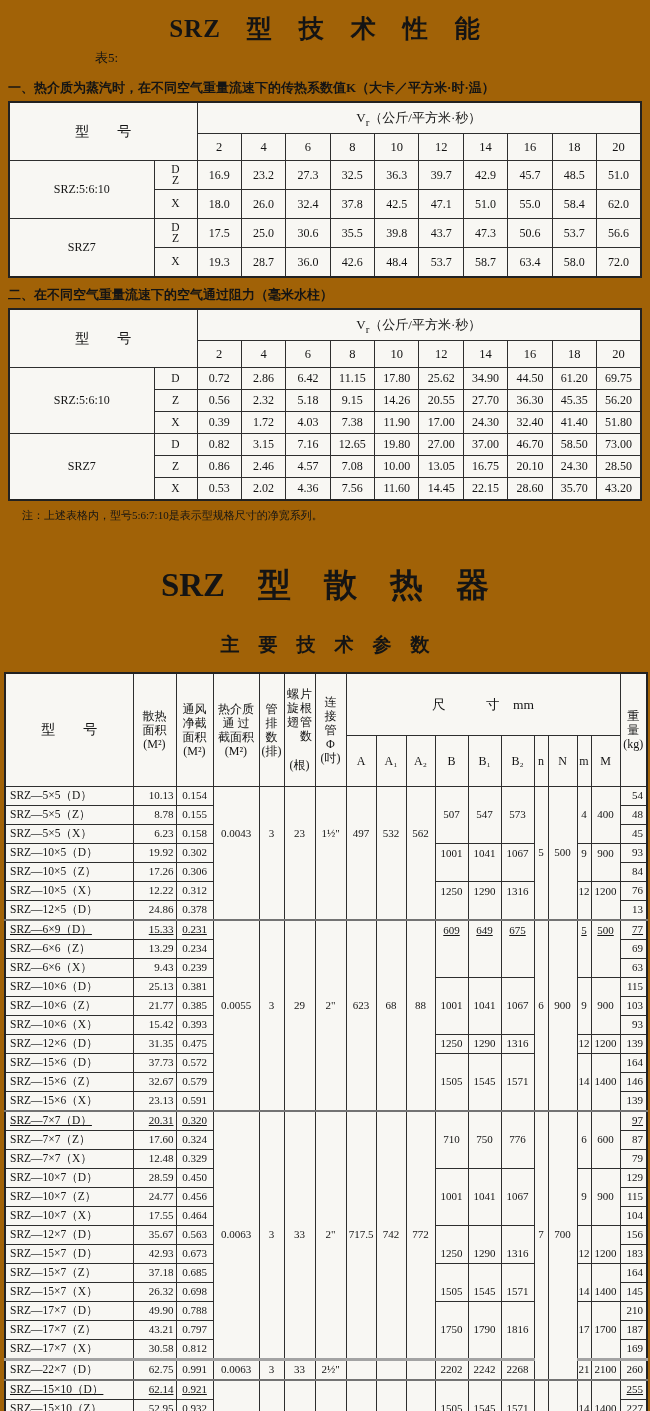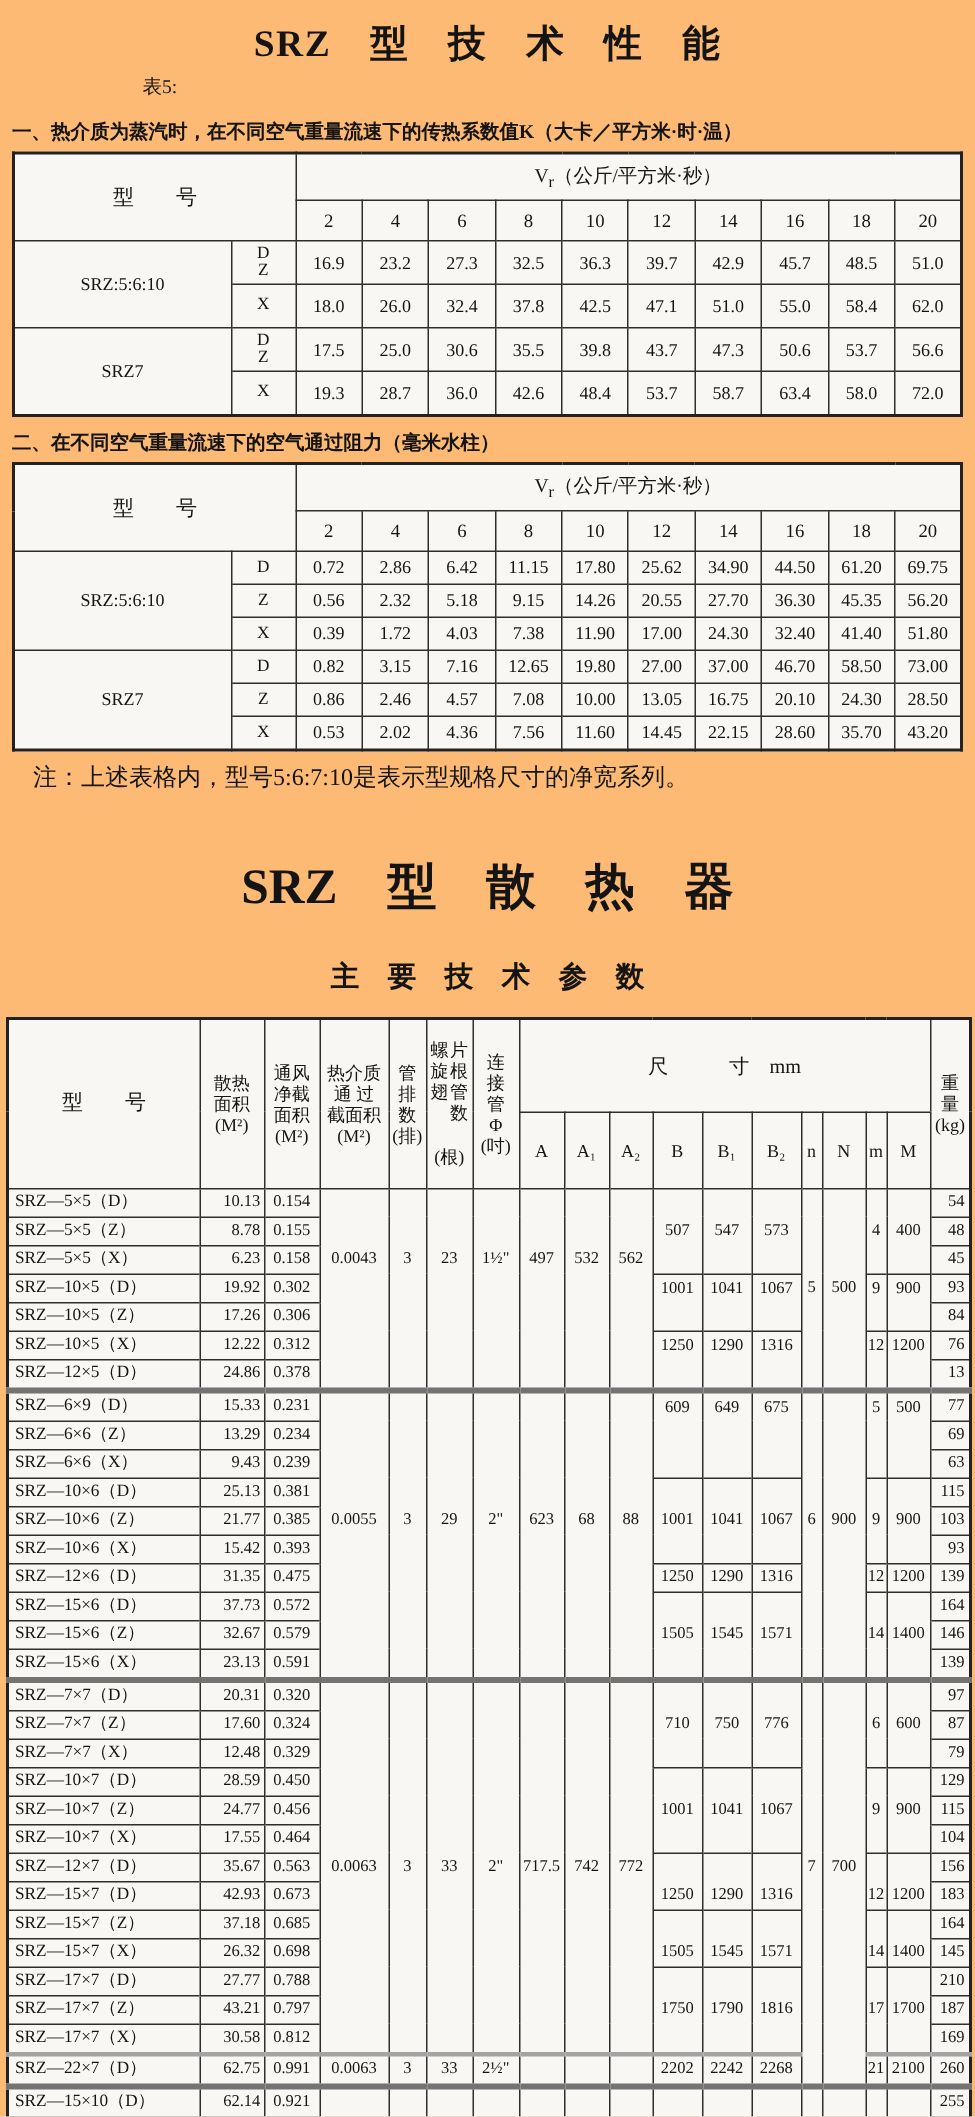--- a/index.html
+++ b/index.html
@@ -1,23 +1,23 @@
 <!DOCTYPE html>
 <html><head>
 <meta charset="utf-8">
 <style>
   html,body{margin:0;padding:0;background:#d8d6d1;}
   body{font-family:"Liberation Serif","DejaVu Serif",serif;color:#141414;}
-  .page{width:650px;height:1411px;margin:0 auto;background:#fdba74;box-sizing:border-box;overflow:hidden;}
+  .page{width:650px;height:1411px;margin:0 auto;background:#a16207;box-sizing:border-box;overflow:hidden;}
 
   .t1{font-size:25px;font-weight:bold;text-align:center;margin:12px 0 4px;letter-spacing:1px;}
   .tbl-label{font-size:13px;margin:4px 0 12px 95px;}
   .sec-heading{font-size:13px;font-weight:bold;margin:3px 8px 4px;}
   .sec-heading.second{margin-top:8px;}
-  .note{font-size:16px;margin:7px 8px 0 22px;}
+  .note{font-size:11px;margin:7px 8px 0 22px;}
   .t2{font-size:33px;font-weight:bold;text-align:center;margin:40px 0 0;}
   .t3{font-size:19px;font-weight:bold;text-align:center;margin:24px 0 14px;}
 
   
   .vt{border-collapse:collapse;table-layout:fixed;width:634px;margin:0 8px;background:#f8f7f3;border:2px solid #222;}
   .vt td{border:1px solid #2e2e2e;text-align:center;font-size:12px;padding:0;}
   .vt .mh{font-size:14px;}
   .vt .vrh{height:30px;font-size:13px;}
   .vt .sp{height:26px;font-size:12.5px;}
   .kt tbody td{height:28px;}
@@ -31,21 +31,21 @@
   .spec thead td{border-bottom:1px solid #2e2e2e;vertical-align:middle;font-size:12px;line-height:1.18;height:auto;white-space:pre-line;}
   .spec thead .hm{font-size:14px;}
   .spec thead .hdims{height:44px;font-size:13.5px;margin-top:40px;}
   .spec thead .dh{height:36px;font-size:12px;}
   .twocol{display:flex;justify-content:center;gap:1px;}
   .twocol span{white-space:pre-line;line-height:1.15;}
   .spec tbody td.c0{text-align:left;padding-left:4px;font-size:11.5px;}
   .spec tbody td.c1{text-align:right;padding-right:2px;}
   .spec tbody td.c17{text-align:right;padding-right:3px;}
   .spec tbody td.c0,.spec tbody td.c1,.spec tbody td.c2,.spec tbody td.c17{border-top:1px solid #2e2e2e;}
-  .spec tr.l-g td{border-top:4px solid #737373;}
+  .spec tr.l-g td{border-top:2px solid #737373;text-decoration:underline;}
   .spec tr.l-s td{border-top:3px solid #a3a3a3;}
   .spec tr.l-s td.c13,.spec tr.l-s td.c14{border-top:0;}
   .spec tr.l-b td.c10,.spec tr.l-b td.c11,.spec tr.l-b td.c12,
   .spec tr.l-b td.c15,.spec tr.l-b td.c16{border-top:1px solid #2e2e2e;}
 </style>
 </head>
 <body>
 
 <div class="page">
 
@@ -857,21 +857,21 @@
           <td class="c11">1545</td>
           <td class="c12">1571</td>
           <td class="c13"></td>
           <td class="c14"></td>
           <td class="c15">14</td>
           <td class="c16">1400</td>
           <td class="c17">145</td>
         </tr>
         <tr class="l-b">
           <td class="c0">SRZ—17×7（D）</td>
-          <td class="c1">27.77</td>
+          <td class="c1">49.90</td>
           <td class="c2">0.788</td>
           <td class="c3"></td>
           <td class="c4"></td>
           <td class="c5"></td>
           <td class="c6"></td>
           <td class="c7"></td>
           <td class="c8"></td>
           <td class="c9"></td>
           <td class="c10"></td>
           <td class="c11"></td>

